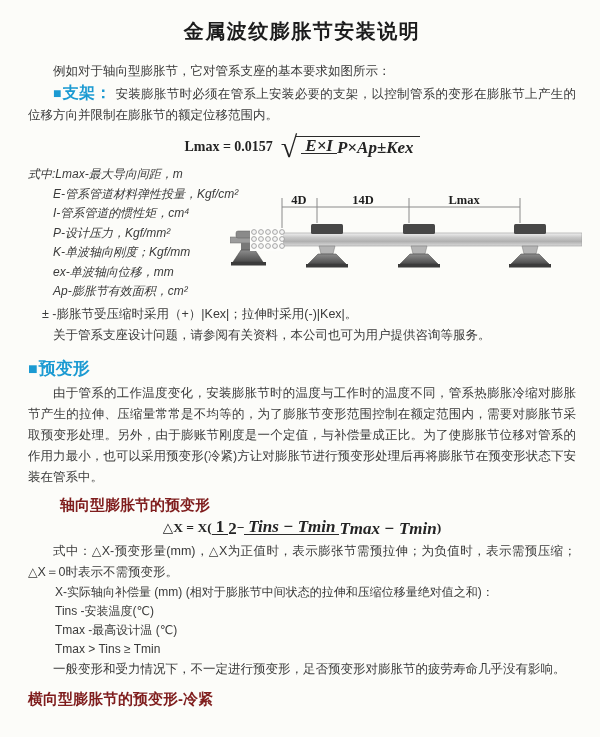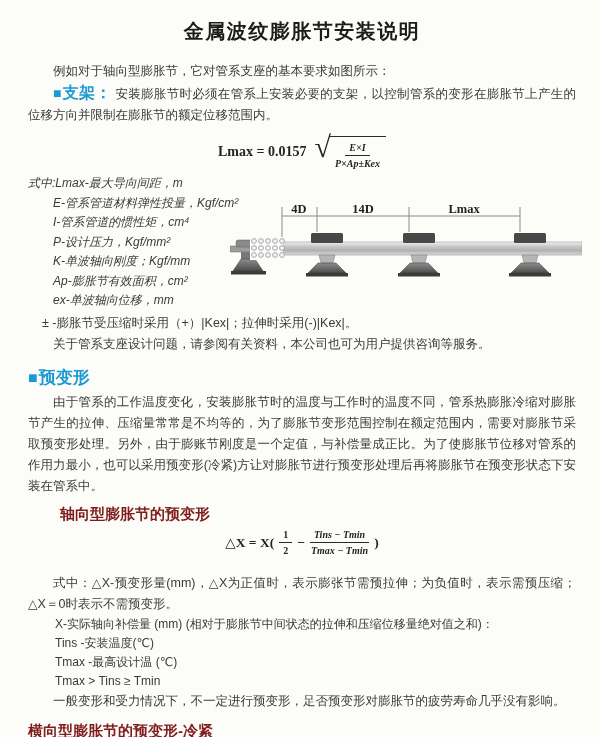--- a/index.html
+++ b/index.html
@@ -29,23 +29,23 @@
   .sub-heading.axial { margin:7px 0 2px 32px; }
   .sub-heading.lateral { margin:9px 0 0 0; }
 
   
   .formula {
     display:flex; justify-content:center; align-items:center;
     font-family:"Liberation Serif","DejaVu Serif",serif;
     font-weight:bold; color:#242424;
   }
   .f1 { font-size:14px; gap:8px; margin:7px 0 4px; }
-  .f2 { font-size:13.5px; gap:5px; margin:5px 0 16px; }
-  .frac { display:inline-flex; flex-direction:column; align-items:center;
-          font-size:10px; line-height:13px; }
+  .f2 { font-size:13.5px; margin:5px 0 5px; }
+  .frac { display:inline-flex; flex-direction:row; align-items:center;
+          font-size:17px; line-height:13px; }
   .frac .num { border-bottom:1px solid #2a2a2a; padding:0 4px 1px; }
   .frac .den { padding-top:1px; }
   .serif-it, .serif-it .num, .serif-it .den { font-style:italic; }
   .sqrt { display:inline-flex; align-items:flex-start; }
   .sqrt-sign { font-size:30px; font-weight:normal; line-height:28px; margin-right:-2px; }
   .sqrt-content { border-top:1.6px solid #2a2a2a; padding:2px 6px 0; margin-top:3px; }
 
   
   .defs-wrap { position:relative; margin-top:4px; min-height:138px; }
   .defs { font-size:12px; line-height:19.5px;font-style:italic; }
@@ -83,22 +83,22 @@
     </span>
   </div>
 
   <div class="defs-wrap">
     <div class="defs">
       <div class="def-line l0">式中:Lmax-最大导向间距，m</div>
       <div class="def-line">E-管系管道材料弹性投量，Kgf/cm²</div>
       <div class="def-line">I-管系管道的惯性矩，cm⁴</div>
       <div class="def-line">P-设计压力，Kgf/mm²</div>
       <div class="def-line">K-单波轴向刚度；Kgf/mm</div>
+      <div class="def-line">ex-单波轴向位移，mm</div>
       <div class="def-line">Ap-膨胀节有效面积，cm²</div>
-      <div class="def-line">ex-单波轴向位移，mm</div>
     </div>
 
     <svg class="diagram" width="352" height="100" viewBox="0 0 352 100">
       <defs>
         <linearGradient id="pg" x1="0" y1="0" x2="0" y2="1">
           <stop offset="0" stop-color="#f0f0f0"></stop>
           <stop offset="0.35" stop-color="#c7c7c7"></stop>
           <stop offset="0.65" stop-color="#b0b0b0"></stop>
           <stop offset="1" stop-color="#dadada"></stop>
         </linearGradient>

